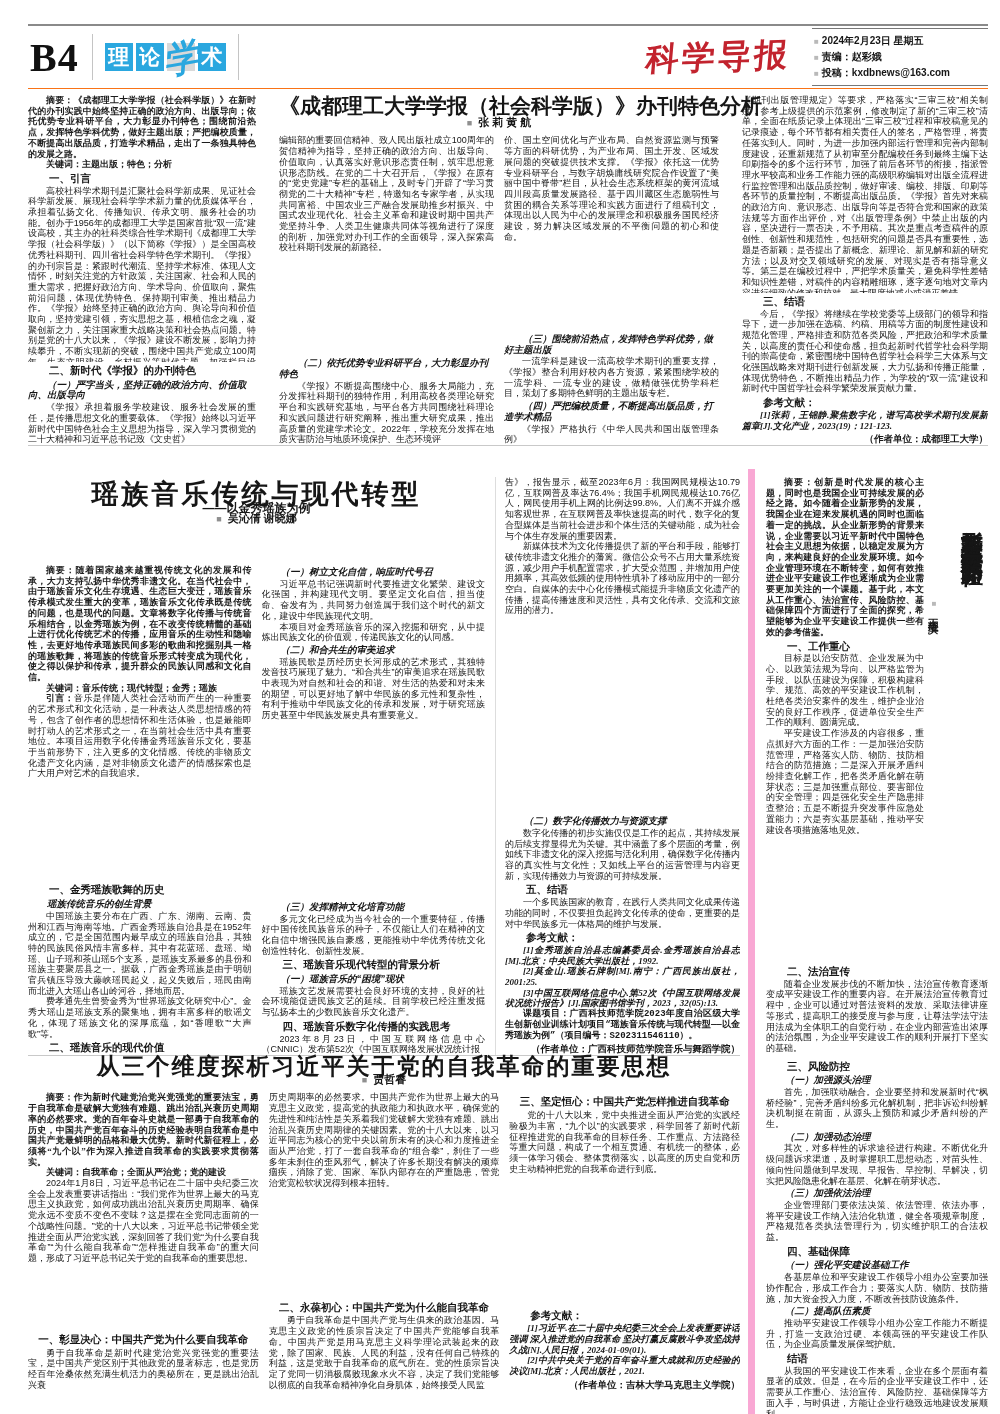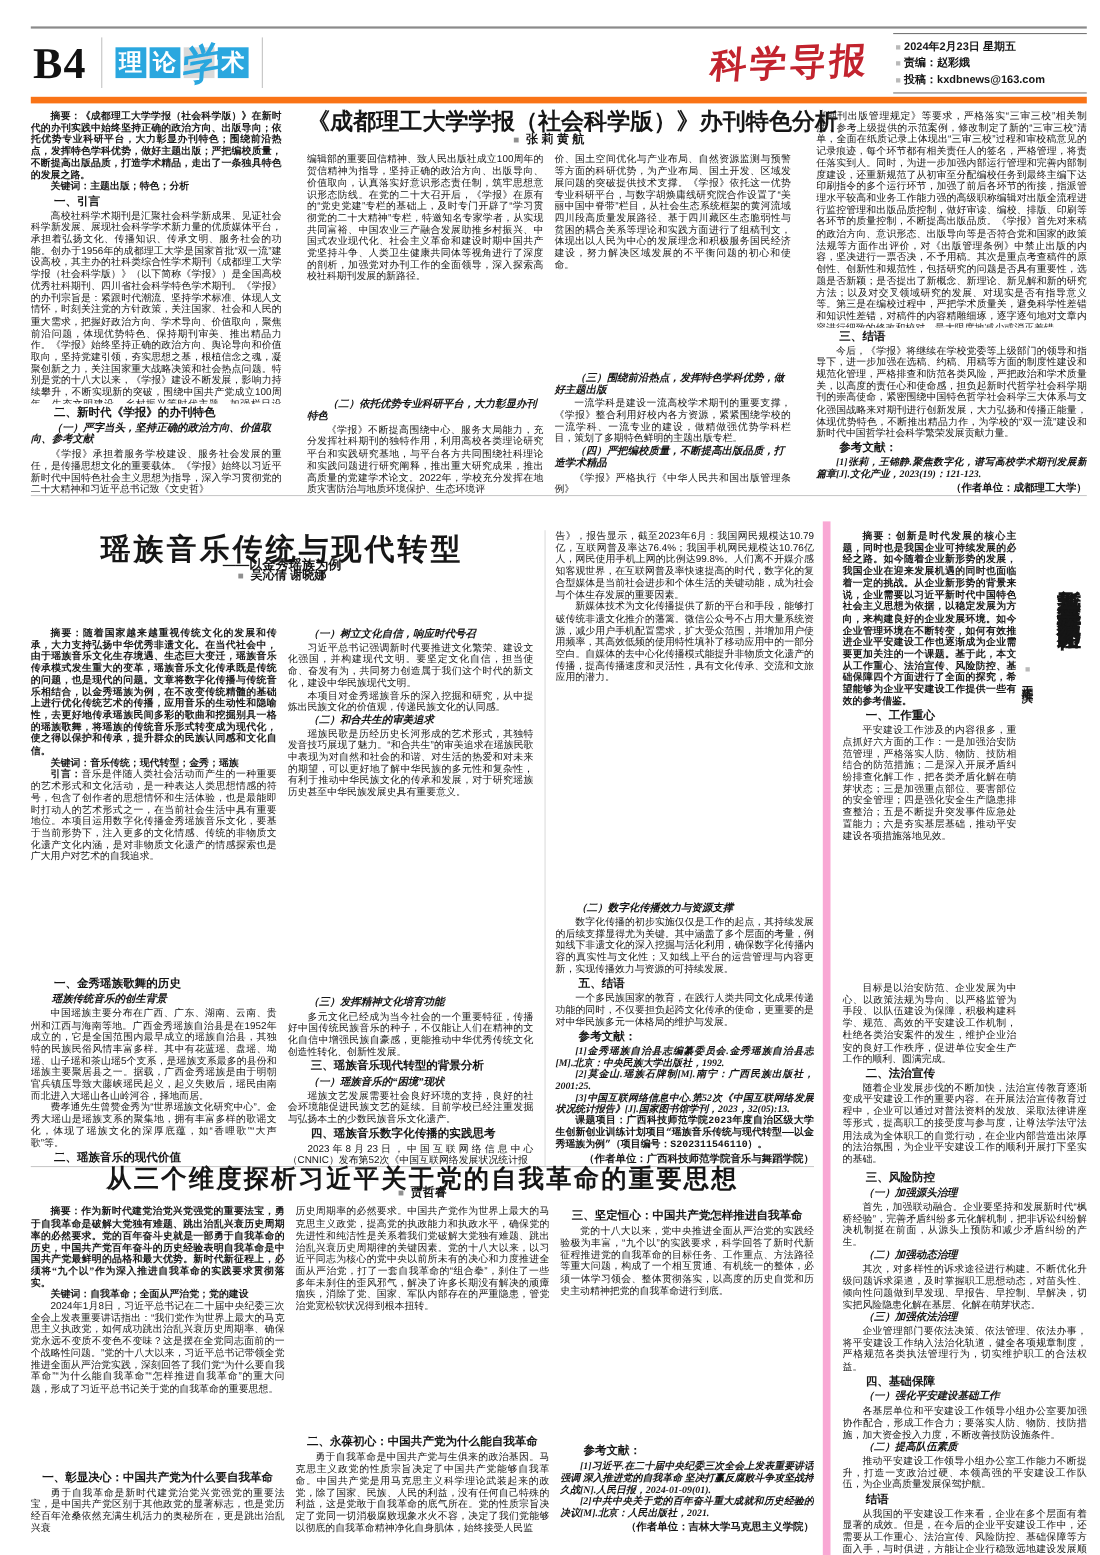--- a/index.html
+++ b/index.html
@@ -1,21 +1,21 @@
 <!DOCTYPE html>
 <html><head>
 <meta charset="utf-8">
 <style>
   html,body{margin:0;padding:0;background:#f2f2f2;}
   .page{position:relative;width:1000px;height:1414px;margin:0 auto;background:#fff;
         box-sizing:border-box;padding:24px 12px 0 28px;overflow:hidden;
         font-family:"Liberation Sans",sans-serif;color:#161616;}
   .topline{border-top:2px solid #8a8a8a;}
   
-  .hd{display:flex;align-items:center;height:62px;border-bottom:6px solid #f97316;justify-content:center;}
+  .hd{display:flex;align-items:center;height:62px;border-bottom:1px solid #f97316;justify-content:center;}
   .pageno{font-family:"Liberation Serif",serif;font-weight:bold;font-size:40px;color:#111;
           padding:0 13px 0 2px;letter-spacing:1px;}
   .vdiv{width:1px;height:46px;background:#c4c4c4;}
   .logo{display:flex;gap:3px;align-items:center;padding:0 12px;}
   .sq{width:28px;height:28px;background:#2aa7df;color:#fff;font-weight:bold;font-size:21px;
       display:flex;align-items:center;justify-content:center;}
   .sq.gray{background:#d9d9d9;position:relative;overflow:visible;}
   .sq.gray span{position:absolute;top:-9px;left:-4px;color:#2aa7df;font-family:"Liberation Serif",serif;
       font-style:italic;font-weight:bold;font-size:37px;transform:rotate(-10deg);}
   .hspace{flex:1;}
@@ -108,21 +108,21 @@
     </div>
   </div>
 
   <div class="a1 col">
     <div class="a1c fcol">
       <p class="bp abs"><span class="lab">摘要：</span><span>《成都理工大学学报（社会科学版）》在新时代的办刊实践中始终坚持正确的政治方向、出版导向；依托优势专业科研平台，大力彰显办刊特色；围绕前沿热点，发挥特色学科优势，做好主题出版；严把编校质量，不断提高出版品质，打造学术精品，走出了一条独具特色的发展之路。</span></p>
       <p class="bp abs"><span class="lab">关键词：</span><span>主题出版；特色；分析</span></p>
       <div class="hnum">一、引言</div>
       <p class="bp shrink">高校社科学术期刊是汇聚社会科学新成果、见证社会科学新发展、展现社会科学学术新力量的优质媒体平台，承担着弘扬文化、传播知识、传承文明、服务社会的功能。创办于1956年的成都理工大学是国家首批“双一流”建设高校，其主办的社科类综合性学术期刊《成都理工大学学报（社会科学版）》（以下简称《学报》）是全国高校优秀社科期刊、四川省社会科学特色学术期刊。《学报》的办刊宗旨是：紧跟时代潮流、坚持学术标准、体现人文情怀，时刻关注党的方针政策，关注国家、社会和人民的重大需求，把握好政治方向、学术导向、价值取向，聚焦前沿问题，体现优势特色、保持期刊审美、推出精品力作。《学报》始终坚持正确的政治方向、舆论导向和价值取向，坚持党建引领，夯实思想之基，根植信念之魂，凝聚创新之力，关注国家重大战略决策和社会热点问题。特别是党的十八大以来，《学报》建设不断发展，影响力持续攀升，不断实现新的突破，围绕中国共产党成立100周年、生态文明建设、乡村振兴等时代主题，加强栏目设计，精耕内容资源，做精主题出版，并结合学校的优势与学科专业特点，栏目逐渐优化，创新性成果不断涌现，学术影响力发生了整体性的变化，刊发了一批优秀成果，影响因子、学科影响力和被引频次得以攀升，充分发挥了学校对外的宣传窗口和学术名片的作用，走出了一条特色化发展之路。</p>
       <div class="hnum">二、新时代《学报》的办刊特色</div>
-      <div class="hsub">（一）严字当头，坚持正确的政治方向、价值取向、参考文献</div>
+      <div class="hsub">（一）严字当头，坚持正确的政治方向、价值取向、出版导向</div>
       <p class="bp">《学报》承担着服务学校建设、服务社会发展的重任，是传播思想文化的重要载体。《学报》始终以习近平新时代中国特色社会主义思想为指导，深入学习贯彻党的二十大精神和习近平总书记致《文史哲》</p>
     </div>
     <div class="a1mid">
       <div class="a1title">《成都理工大学学报（社会科学版）》办刊特色分析</div>
       <div class="byline"><span class="bullet">■</span> <span>张 莉  黄 航</span></div>
       <div class="a1midcols">
         <div class="fcol">
           <p class="bp cont shrink">编辑部的重要回信精神、致人民出版社成立100周年的贺信精神为指导，坚持正确的政治方向、出版导向、价值取向，认真落实好意识形态责任制，筑牢思想意识形态防线。在党的二十大召开后，《学报》在原有的“党史党建”专栏的基础上，及时专门开辟了“学习贯彻党的二十大精神”专栏，特邀知名专家学者，从实现共同富裕、中国农业三产融合发展助推乡村振兴、中国式农业现代化、社会主义革命和建设时期中国共产党坚持斗争、人类卫生健康共同体等视角进行了深度的剖析，加强党对办刊工作的全面领导，深入探索高校社科期刊发展的新路径。</p>
           <div class="hsub">（二）依托优势专业科研平台，大力彰显办刊特色</div>
           <p class="bp">《学报》不断提高围绕中心、服务大局能力，充分发挥社科期刊的独特作用，利用高校各类理论研究平台和实践研究基地，与平台各方共同围绕社科理论和实践问题进行研究阐释，推出重大研究成果，推出高质量的党建学术论文。2022年，学校充分发挥在地质灾害防治与地质环境保护、生态环境评</p>
@@ -230,22 +230,22 @@
         </div>
       </div>
 
     </div>
 
     <div class="a3 col">
       <div class="a3top">
         <div class="a3text fcol">
           <p class="bp abs"><span class="lab">摘要：</span><span>创新是时代发展的核心主题，同时也是我国企业可持续发展的必经之路。如今随着企业新形势的发展，我国企业在迎来发展机遇的同时也面临着一定的挑战。从企业新形势的背景来说，企业需要以习近平新时代中国特色社会主义思想为依据，以稳定发展为方向，来构建良好的企业发展环境。如今企业管理环境在不断转变，如何有效推进企业平安建设工作也逐渐成为企业需要更加关注的一个课题。基于此，本文从工作重心、法治宣传、风险防控、基础保障四个方面进行了全面的探究，希望能够为企业平安建设工作提供一些有效的参考借鉴。</span></p>
           <div class="hnum">一、工作重心</div>
+          <p class="bp">目标是以治安防范、企业发展为中心、以政策法规为导向、以严格监管为手段、以队伍建设为保障，积极构建科学、规范、高效的平安建设工作机制，杜绝各类治安案件的发生，维护企业治安的良好工作秩序，促进单位安全生产工作的顺利、圆满完成。</p>
           <p class="bp shrink">平安建设工作涉及的内容很多，重点抓好六方面的工作：一是加强治安防范管理，严格落实人防、物防、技防相结合的防范措施；二是深入开展矛盾纠纷排查化解工作，把各类矛盾化解在萌芽状态；三是加强重点部位、要害部位的安全管理；四是强化安全生产隐患排查整治；五是不断提升突发事件应急处置能力；六是夯实基层基础，推动平安建设各项措施落地见效。</p>
-          <p class="bp">目标是以治安防范、企业发展为中心、以政策法规为导向、以严格监管为手段、以队伍建设为保障，积极构建科学、规范、高效的平安建设工作机制，杜绝各类治安案件的发生，维护企业治安的良好工作秩序，促进单位安全生产工作的顺利、圆满完成。</p>
         </div>
         <div class="a3bar">
           <div class="vtitle">新形势下企业推进平安建设工作的新路径</div>
           <div class="vbyline"><span class="bullet">■</span><span>王耀滨</span></div>
         </div>
       </div>
       <div class="a3bottom fcol">
         <div class="hnum">二、法治宣传</div>
         <p class="bp shrink">随着企业发展步伐的不断加快，法治宣传教育逐渐变成平安建设工作的重要内容。在开展法治宣传教育过程中，企业可以通过对普法资料的发放、采取法律讲座等形式，提高职工的接受度与参与度，让尊法学法守法用法成为全体职工的自觉行动，在企业内部营造出浓厚的法治氛围，为企业平安建设工作的顺利开展打下坚实的基础。</p>
         <div class="hnum">三、风险防控</div>

